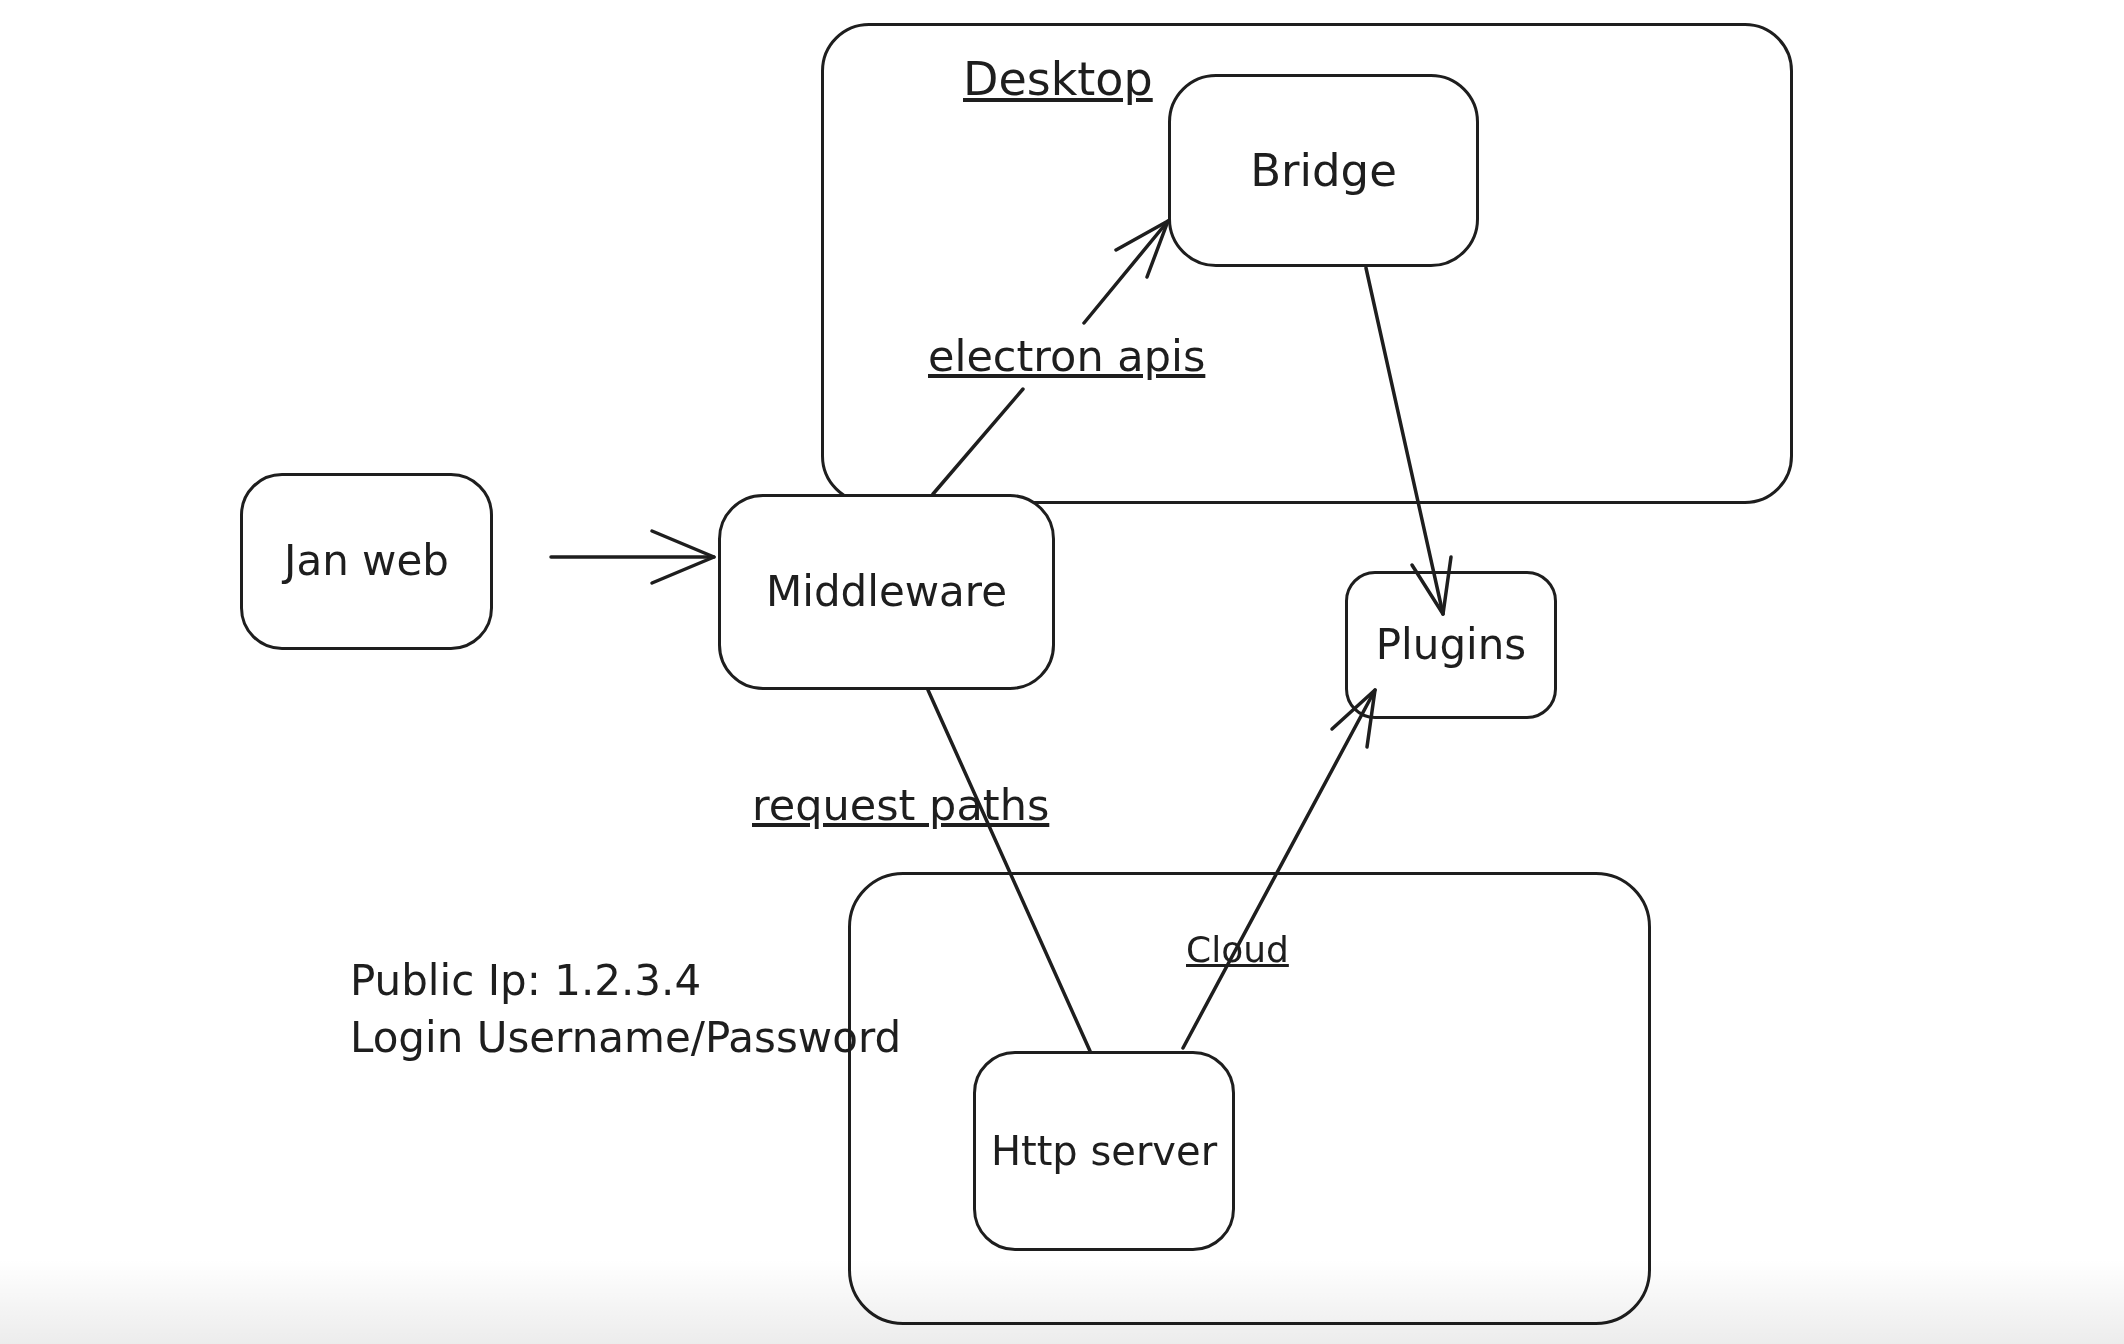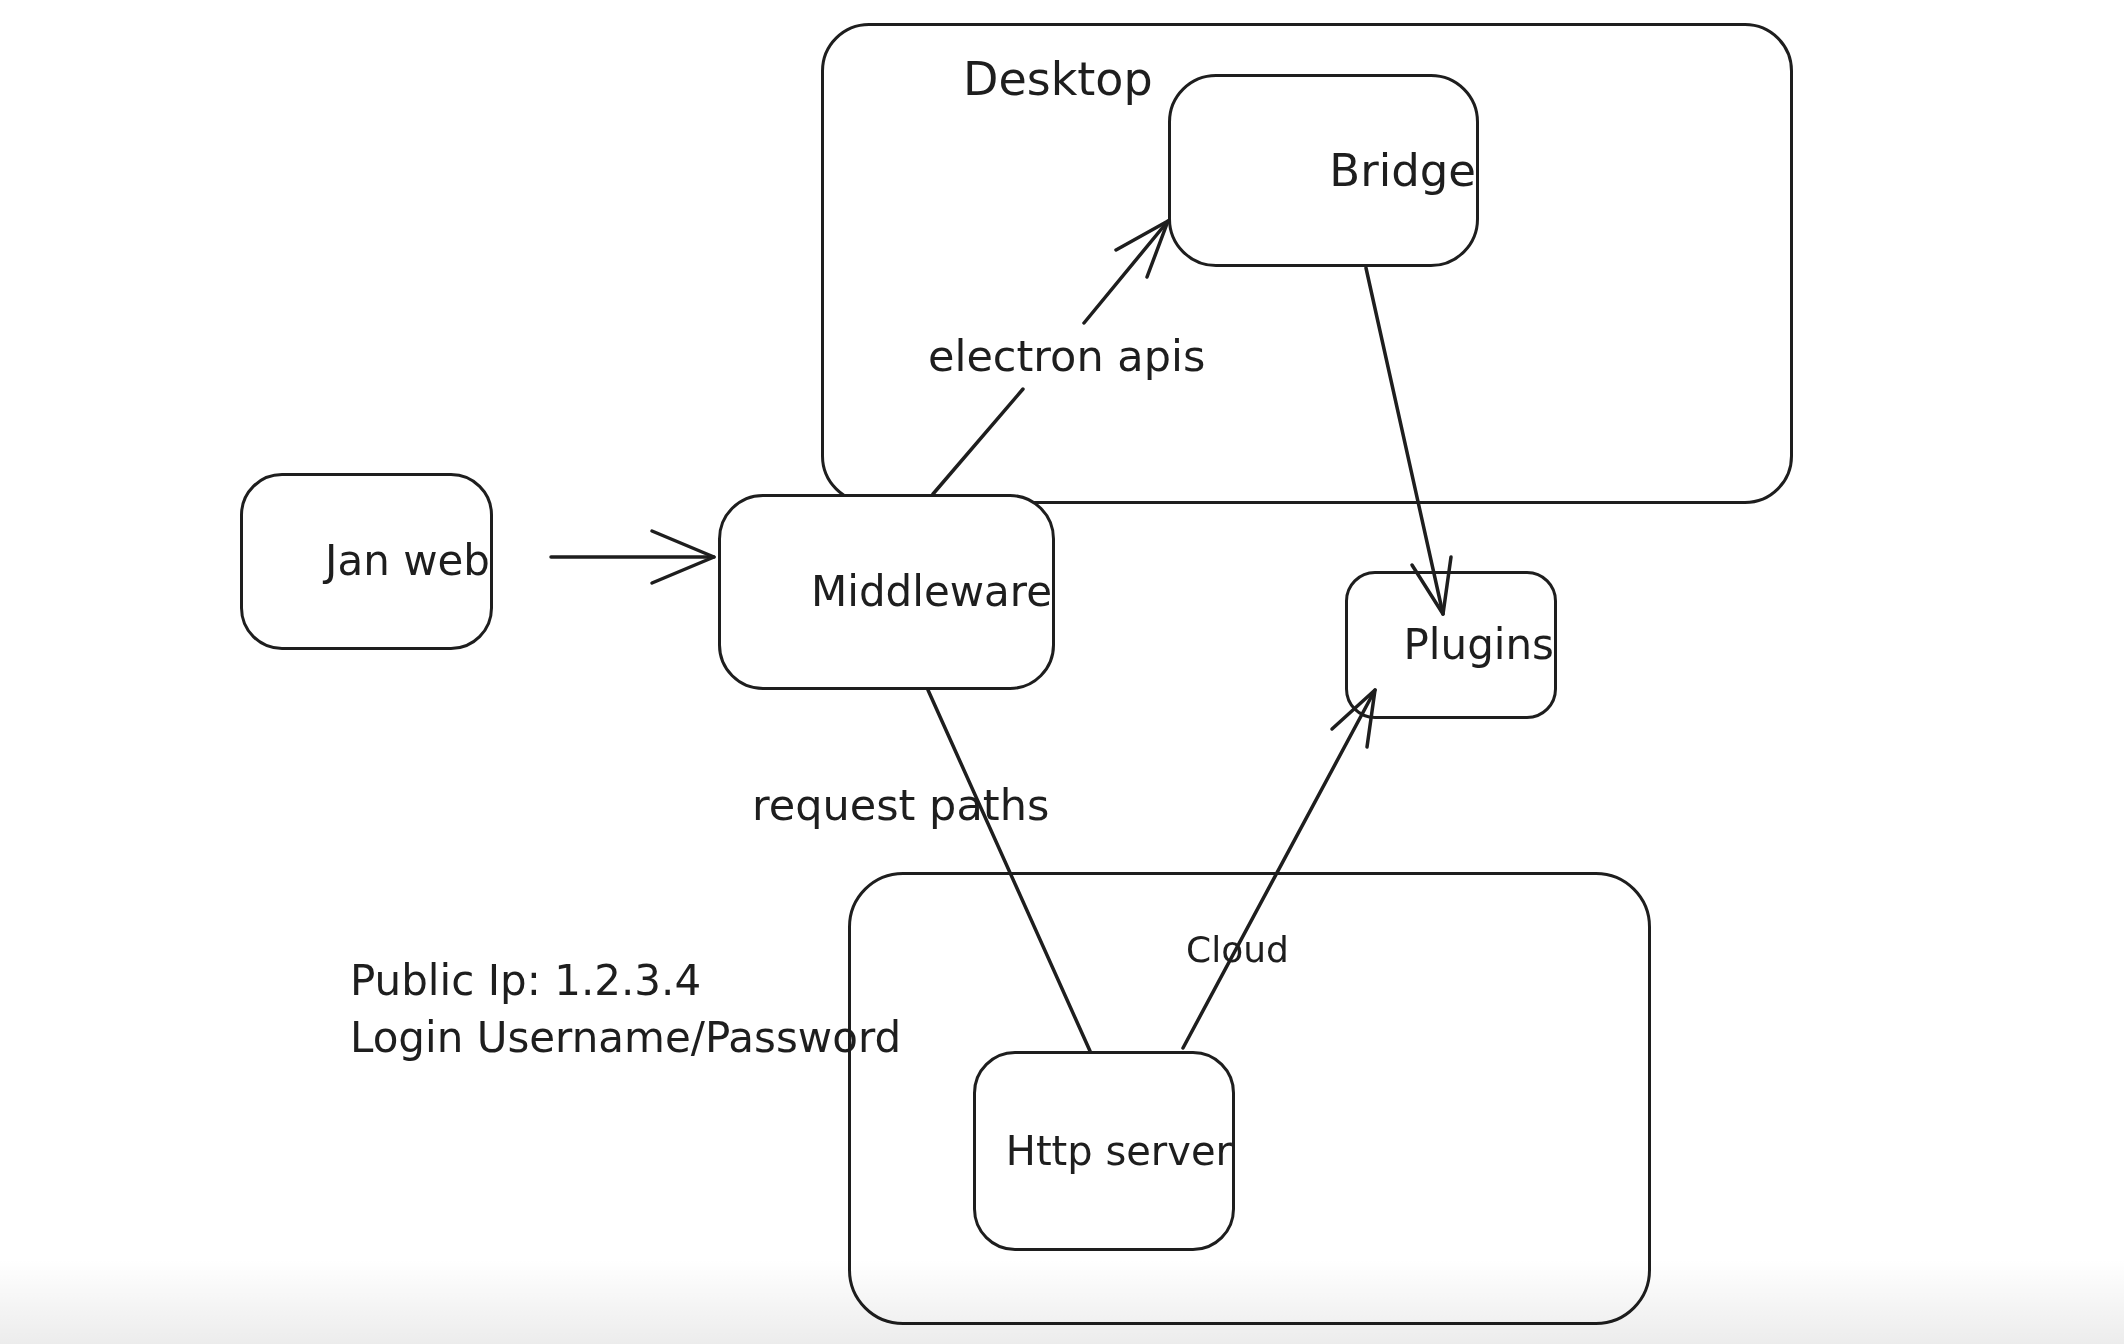--- a/index.html
+++ b/index.html
@@ -22,36 +22,37 @@
     position:absolute;
     border:3.5px solid var(--stroke);
     background:transparent;
     z-index:1;
   }
   
   .node-box{
     position:absolute;
     border:3.5px solid var(--stroke);
     background:var(--bg);
-    display:flex;align-items:center;justify-content:flex-end;
+    display:flex;align-items:center;justify-content:center;
     z-index:3;
   }
   .node-label{
     font-size:42px;
     line-height:1.1;
     color:var(--text);
     white-space:nowrap;
   }
   .floating-label{
     position:absolute;
     font-size:43px;
     line-height:1.2;
     color:var(--text);
     white-space:nowrap;
     z-index:5;
+    text-decoration:underline;
   }
   .edges-layer{
     position:absolute;inset:0;
     z-index:4;
     pointer-events:none;
   }
   .edges-layer .edge{
     stroke:var(--stroke);
     stroke-width:3.5;
     fill:none;

